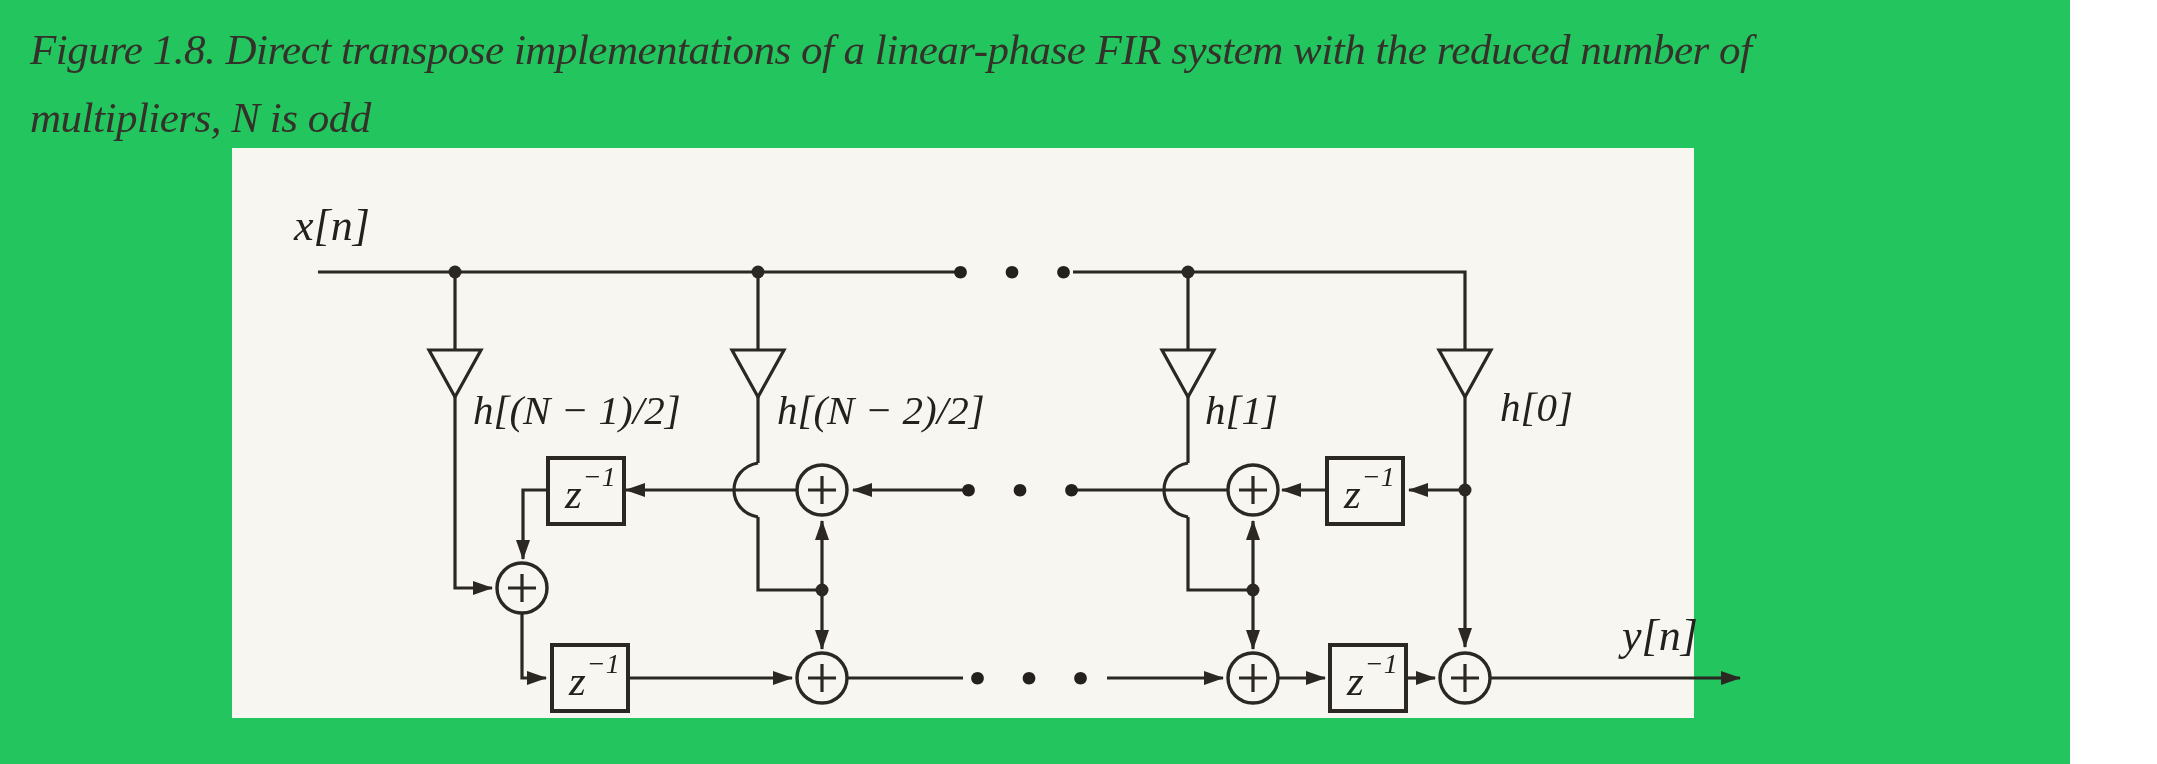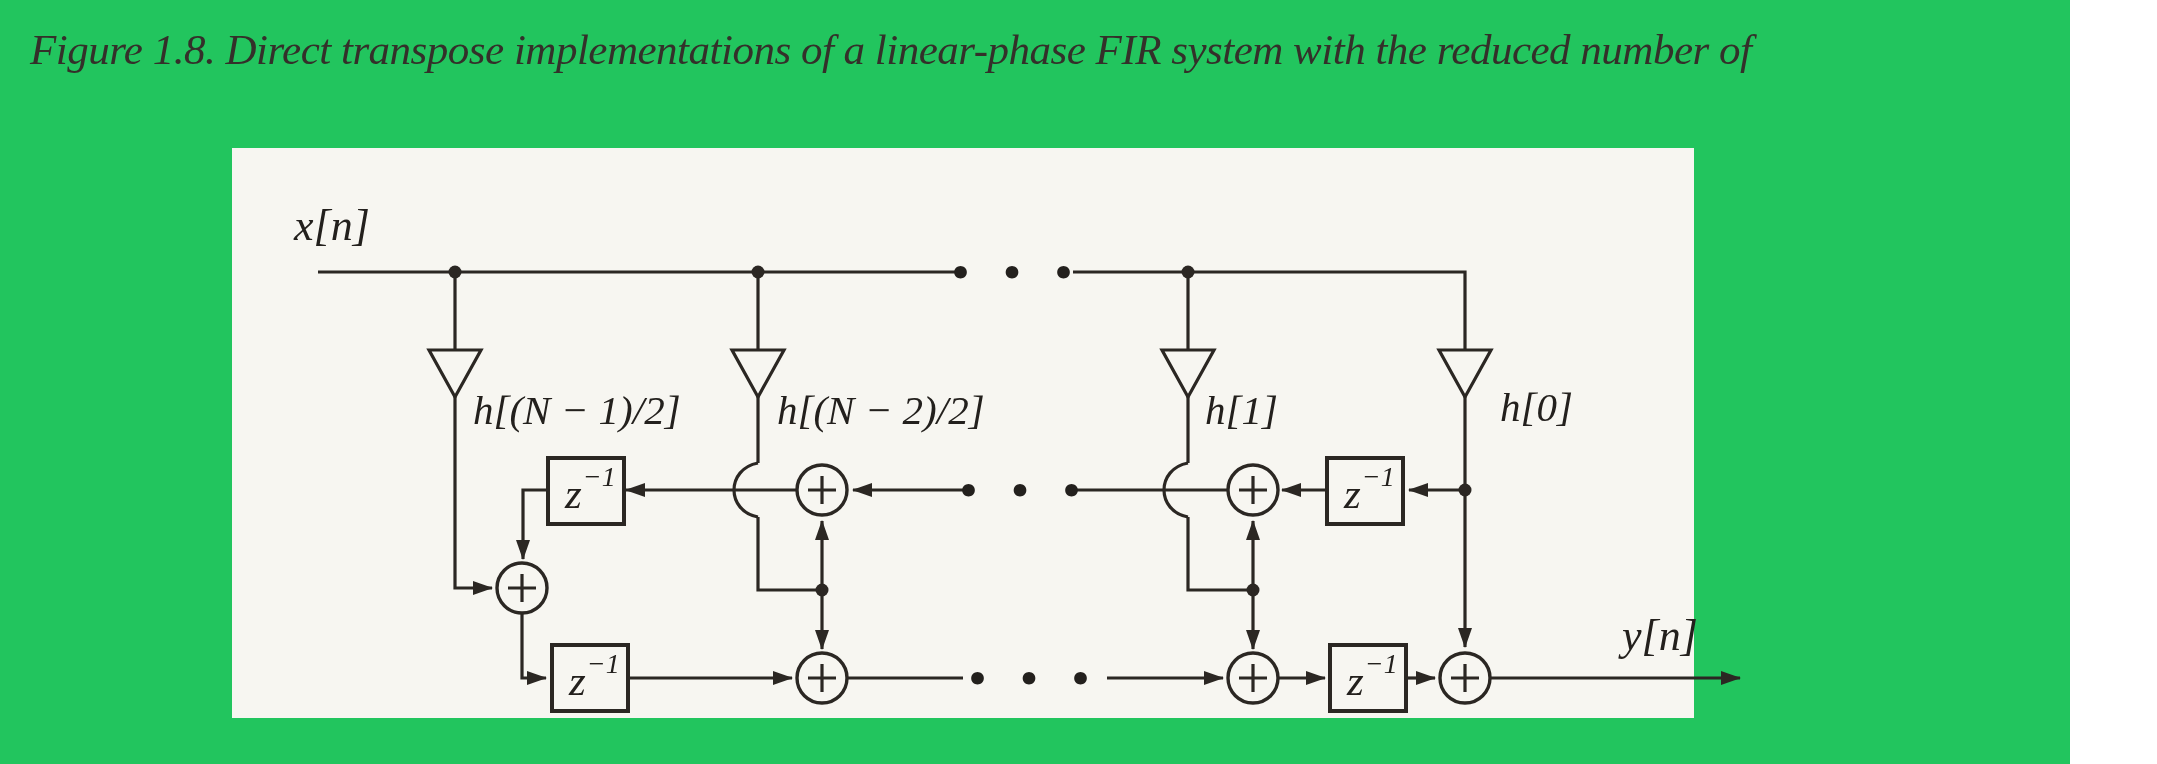--- a/index.html
+++ b/index.html
@@ -33,20 +33,21 @@
   .zexp{font-size:28px;}
   .dots{font-family:"DejaVu Sans",sans-serif;font-weight:bold;font-size:36px;fill:#23201d;letter-spacing:8px;}
 </style>
 </head>
 <body>
 
 <div class="page">
 
   <div class="caption">
     <div>Figure 1.8. Direct transpose implementations of a linear-phase FIR system with the reduced number of</div>
+    <div>multipliers, N is odd</div>
   </div>
 
   <div class="panel"></div>
 
   <svg class="diagram" width="2157" height="764" viewBox="0 0 2157 764" xmlns="http://www.w3.org/2000/svg">
     <defs>
       <marker id="arr" markerUnits="userSpaceOnUse" markerWidth="22" markerHeight="16" refX="20" refY="8" orient="auto">
         <path d="M1,1 L21,8 L1,15 Z" fill="#2b2723"></path>
       </marker>
     </defs>

